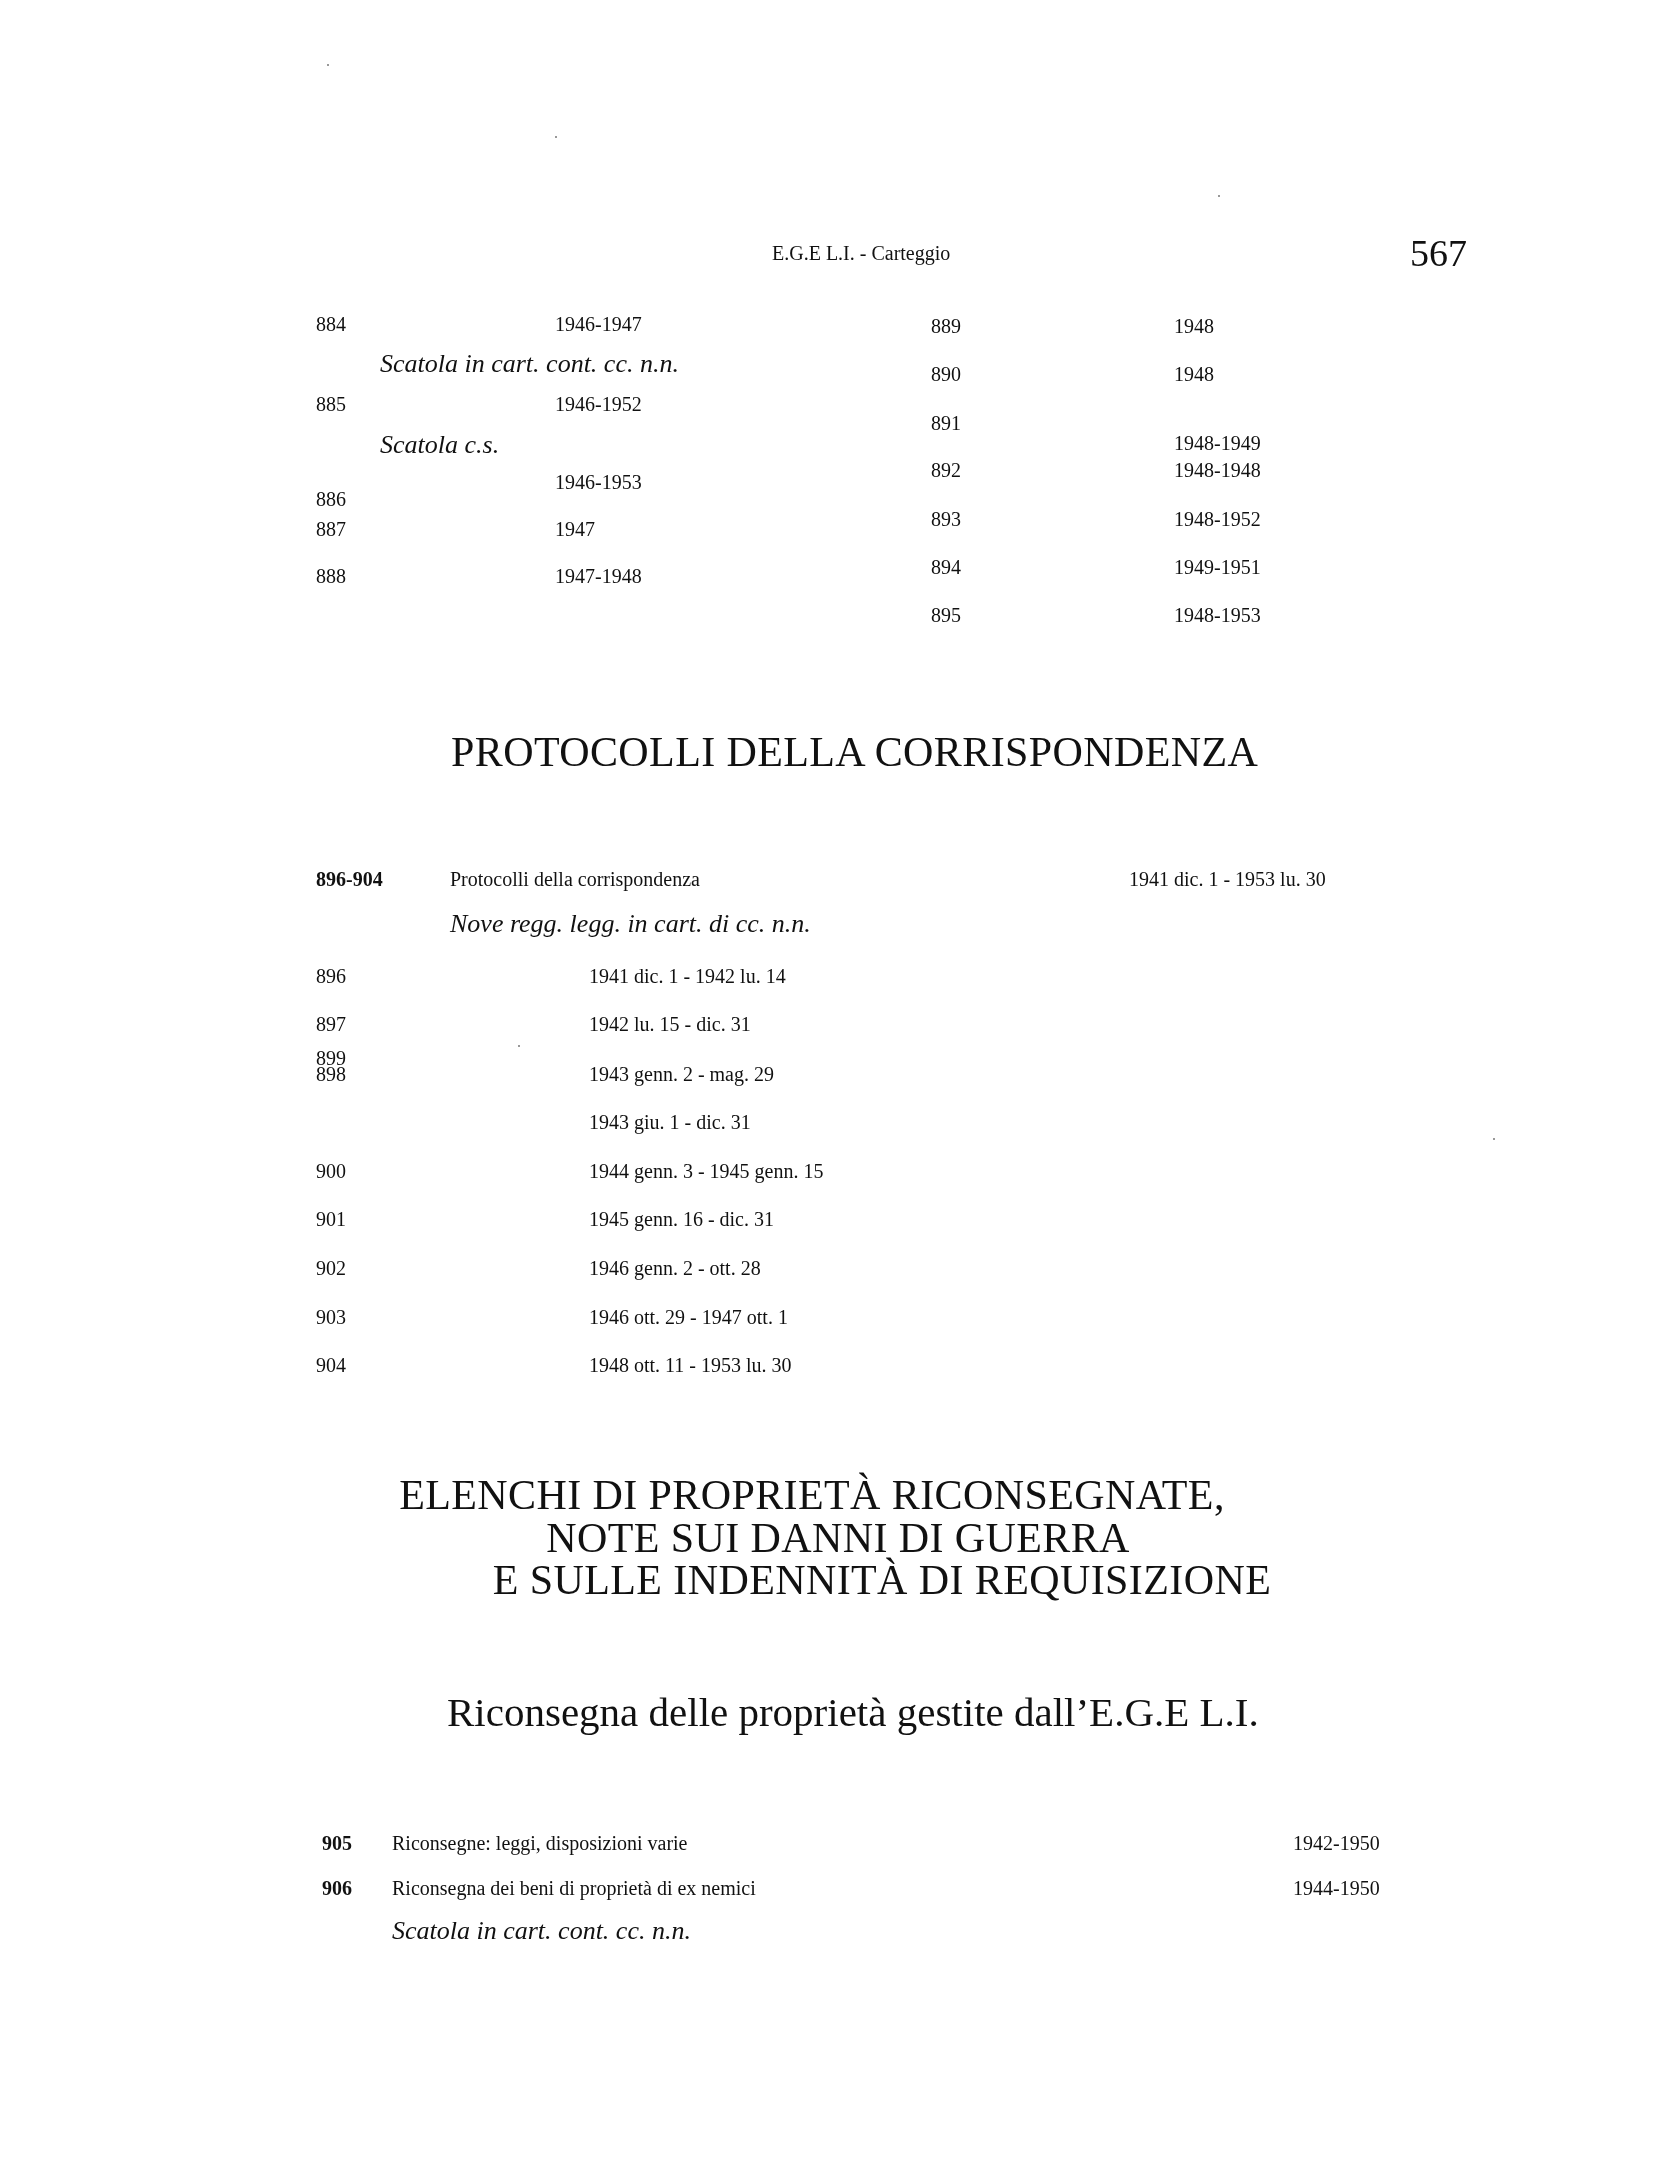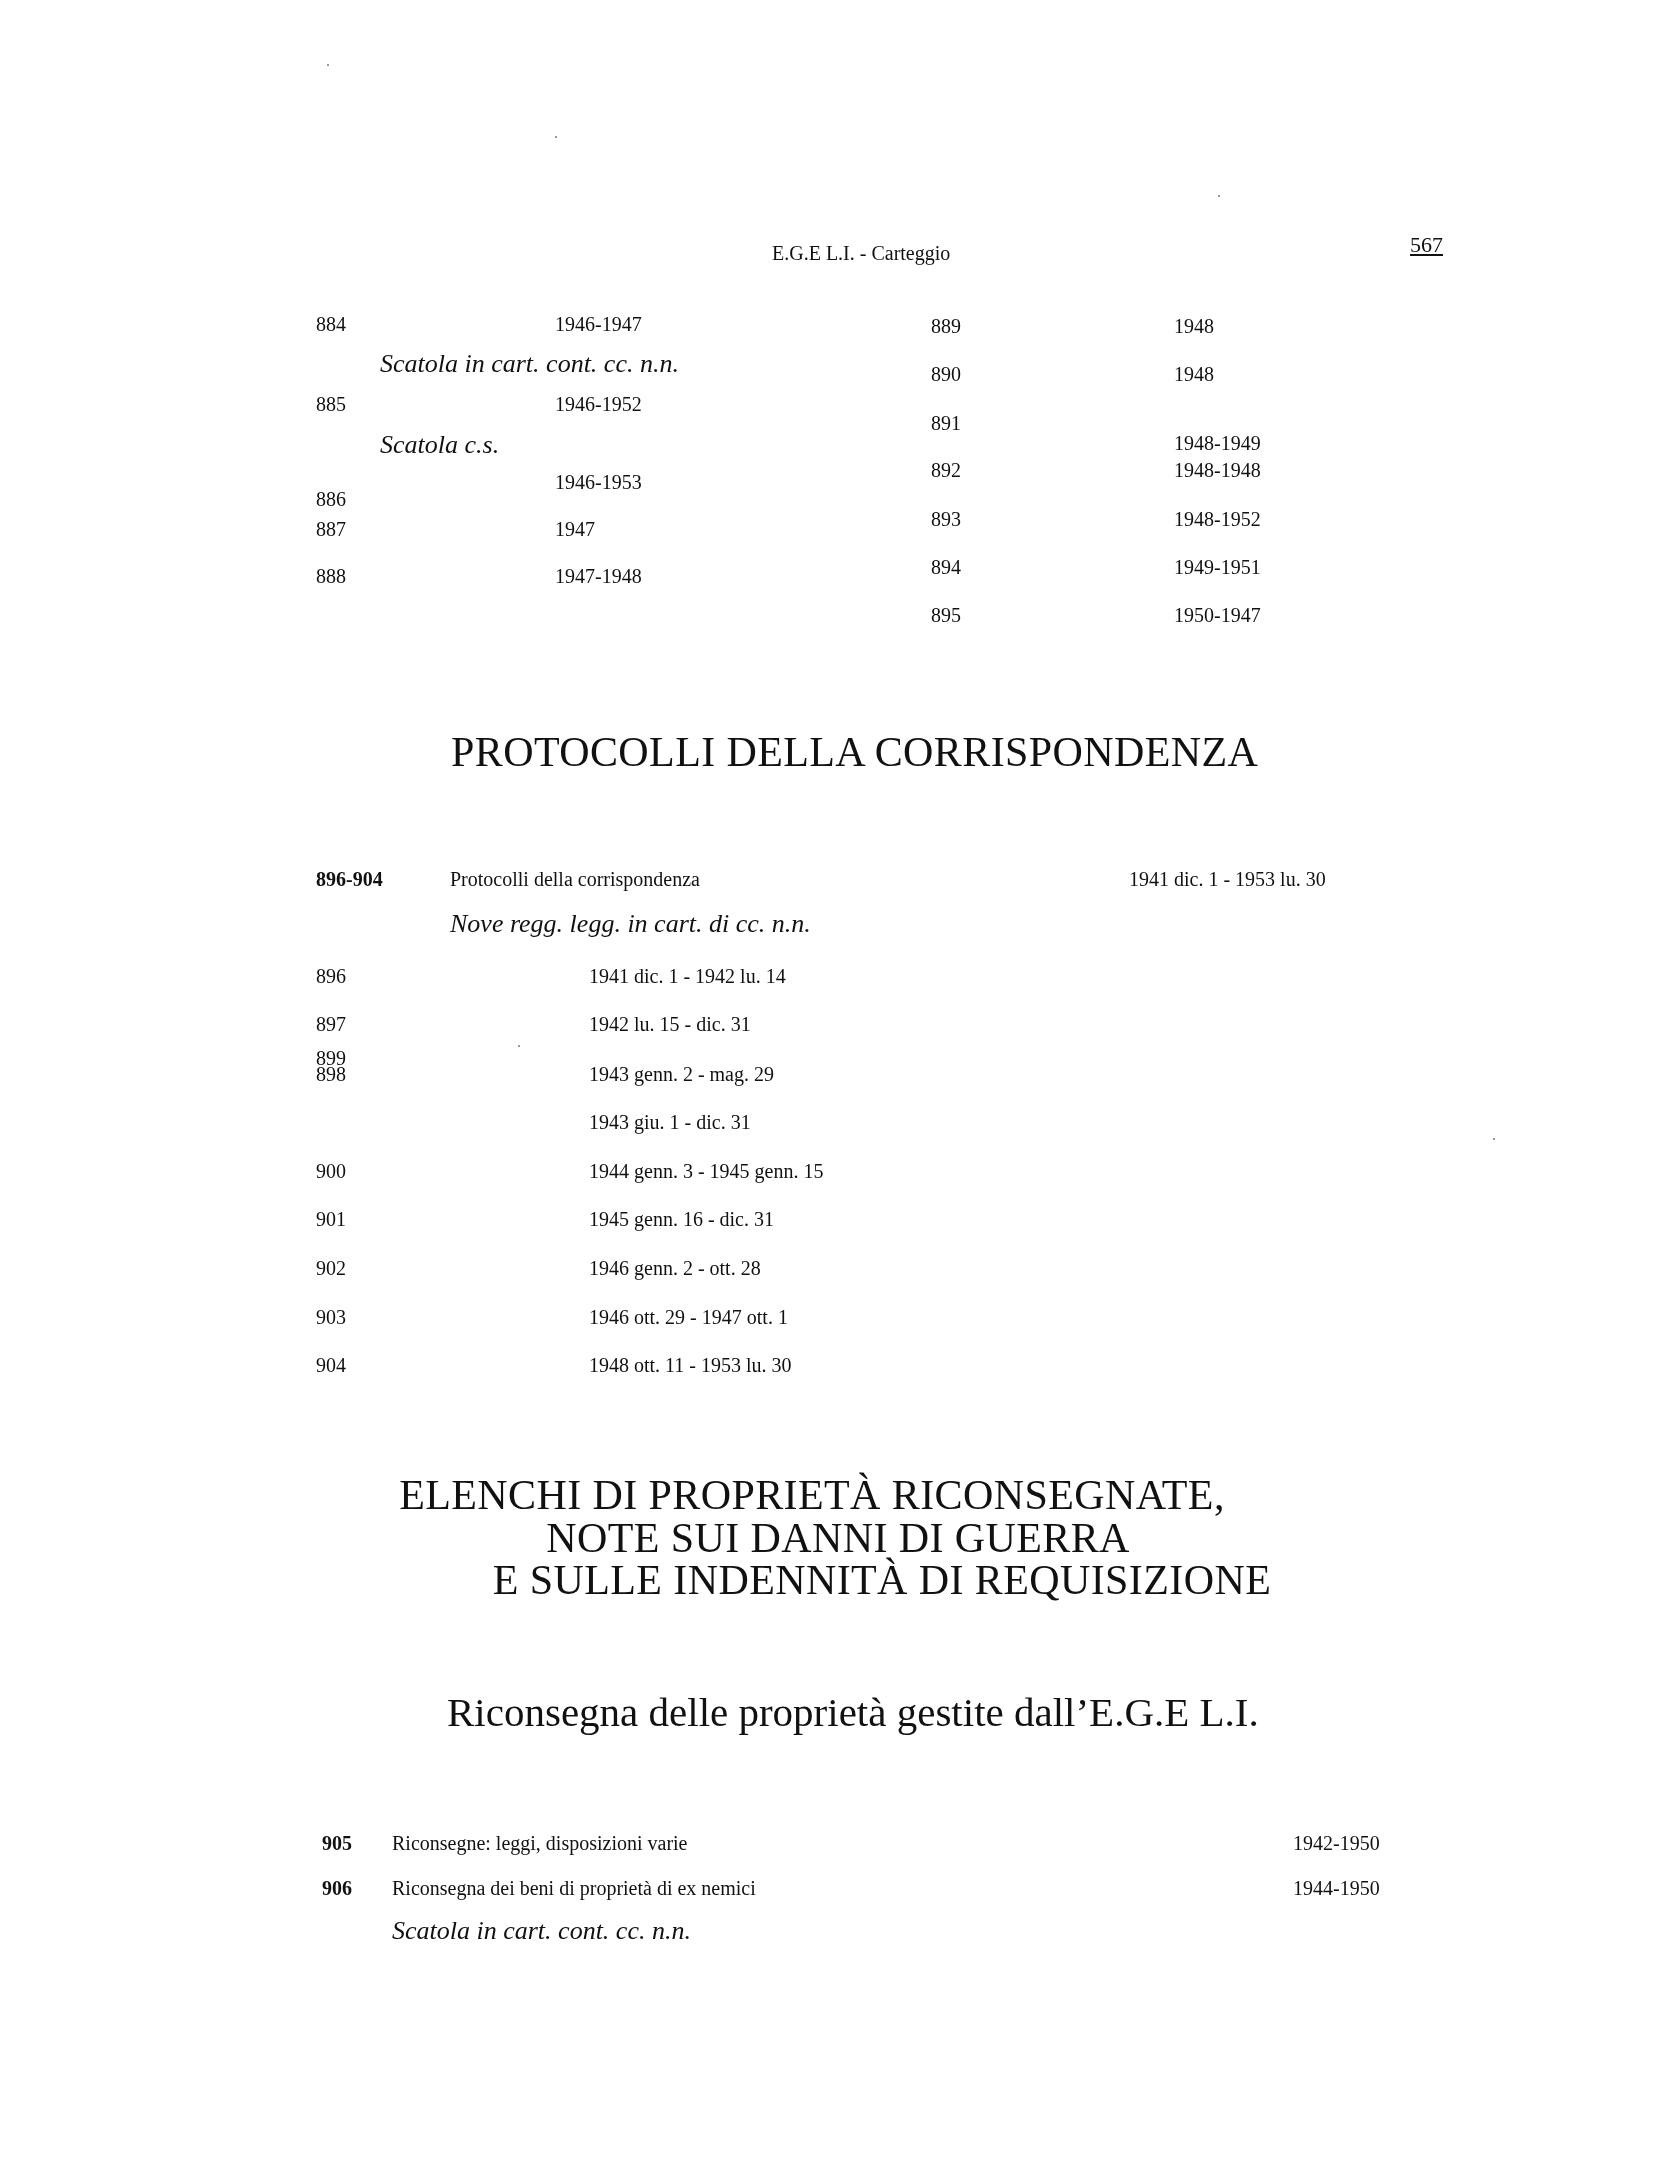--- a/index.html
+++ b/index.html
@@ -3,21 +3,21 @@
 <meta charset="utf-8">
 <style>
   html, body { margin: 0; padding: 0; background: #ffffff; }
   body { width: 1672px; height: 2183px; position: relative; overflow: hidden;
          font-family: "Liberation Serif", "DejaVu Serif", serif; color: #111111; }
   .t { position: absolute; white-space: nowrap; line-height: 1; }
   
   .body40 { font-size: 20px; }
   .it32 { font-size: 26px; font-style: italic; }
   .hdr { font-size: 20px; }
-  .pnum { font-size: 22px; text-decoration: underline; }
+  .pnum { font-size: 38px; }
   .h1 { font-size: 42px; letter-spacing: 0.4px; }
   .h2 { font-size: 41px; }
   .bold { font-weight: bold; }
   .speck { position: absolute; width: 1.6px; height: 1.6px; background: #999; }
 </style>
 </head>
 <body>
 
 <div class="t hdr" style="left:772px; top:243px;">E.G.E L.I. - Carteggio</div>
 <div class="t pnum" style="left:1410px; top:234px;">567</div>
@@ -48,21 +48,21 @@
   <div class="t body40" style="left:1174px; top:364px;">1948</div>
   <div class="t body40" style="left:931px; top:413px;">891</div>
   <div class="t body40" style="left:1174px; top:413px;margin-top:20px;">1948-1949</div>
   <div class="t body40" style="left:931px; top:460px;">892</div>
   <div class="t body40" style="left:1174px; top:460px;">1948-1948</div>
   <div class="t body40" style="left:931px; top:509px;">893</div>
   <div class="t body40" style="left:1174px; top:509px;">1948-1952</div>
   <div class="t body40" style="left:931px; top:557px;">894</div>
   <div class="t body40" style="left:1174px; top:557px;">1949-1951</div>
   <div class="t body40" style="left:931px; top:605px;">895</div>
-  <div class="t body40" style="left:1174px; top:605px;">1950-1947</div>
+  <div class="t body40" style="left:1174px; top:605px;">1948-1953</div>
 </div>
 
 <div class="t h1" style="left:451px; top:731px;">PROTOCOLLI DELLA CORRISPONDENZA</div>
 
 <div>
   <div class="t body40 bold" style="left:316px; top:869px;">896-904</div>
   <div class="t body40" style="left:450px; top:869px;">Protocolli della corrispondenza</div>
   <div class="t body40" style="left:1129px; top:869px;">1941 dic. 1 - 1953 lu. 30</div>
   <div class="t it32" style="left:450px; top:911px;">Nove regg. legg. in cart. di cc. n.n.</div>
 </div>

